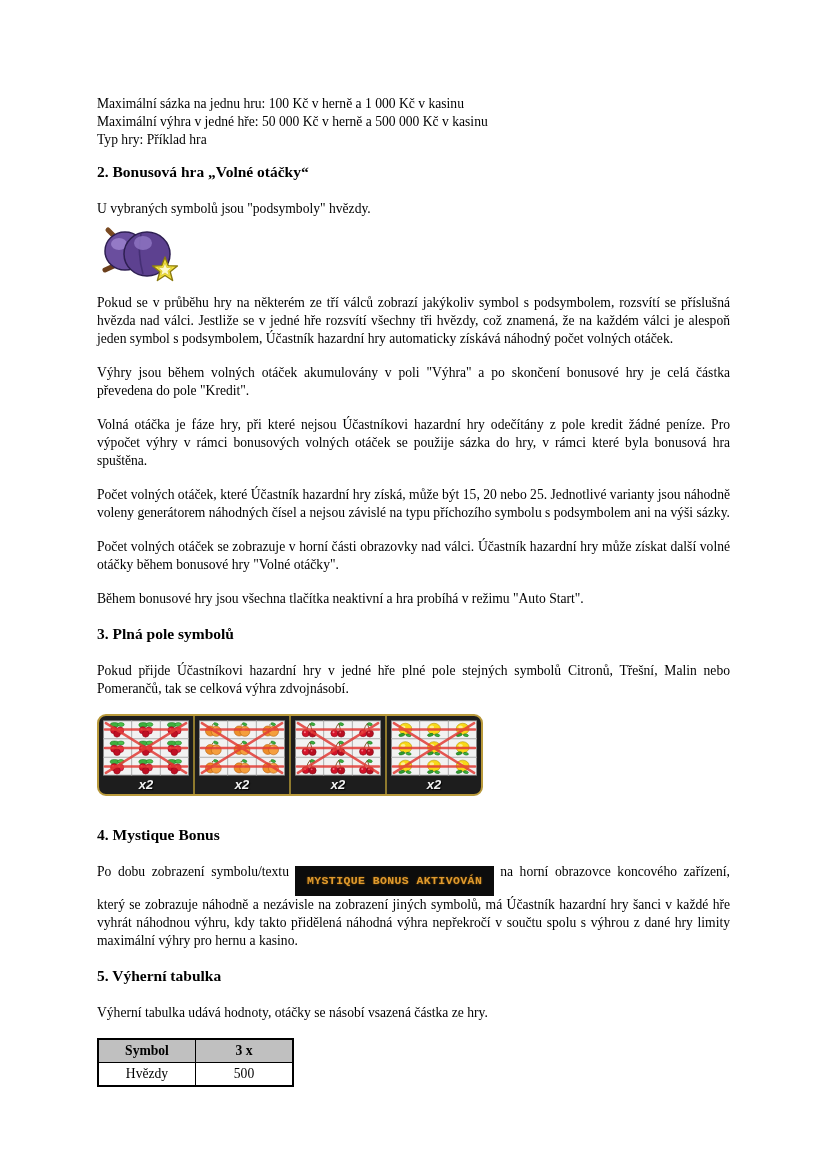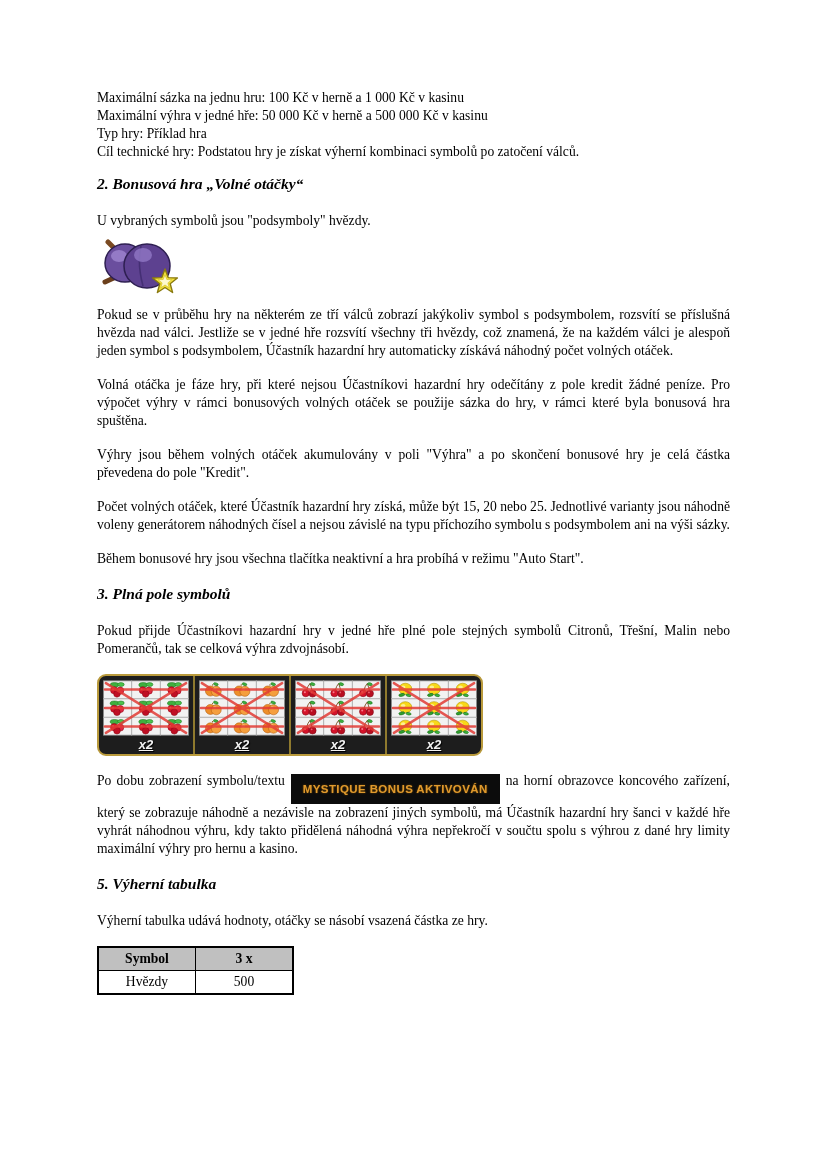--- a/index.html
+++ b/index.html
@@ -11,35 +11,34 @@
     width: 827px;
     height: 1169px;
     position: relative;
     font-family: "Liberation Serif", serif;
     color: #000000;
     overflow: hidden;
   }
   .content {
     position: absolute;
     left: 97px;
-    top: 89px;
+    top: 95px;
     width: 633px;
   }
   .info-block p {
     margin: 0;
     font-size: 13.6px;
     line-height: 18px;
     text-align: left;
   }
   h2 {
     font-size: 15.5px;
     line-height: 20px;
     font-weight: bold;
     margin: 13px 0 18px 0;
-    font-style: italic;
   }
   p.body-par {
     font-size: 13.6px;
     line-height: 18px;
     text-align: justify;
     margin: 0 0 16px 0;
   }
   p.intro-par {
     font-size: 13.6px;
     line-height: 18px;
@@ -66,29 +65,28 @@
   .panel-grid-svg { display: block; width: 86px; height: 56px; }
   .mult {
     text-align: center;
     color: #f2f2f2;
     font-family: "Liberation Sans", sans-serif;
     font-weight: bold;
     font-style: italic;
     font-size: 13px;
     line-height: 17px;
     text-shadow: 1px 1px 1px #000;
-    text-decoration: underline;
   }
 
   
   .mystique-badge {
     display: inline-block;
     background: #0c0c0c;
     color: #e09a2e;
-    font-family: Liberation Sans, sans-serif;
+    font-family: Liberation Mono, monospace;
     font-weight: bold;
     font-size: 11.5px;
     letter-spacing: 0.4px;
     padding: 6px 12px;
     margin: 0 6px;
     vertical-align: -8px;
     text-shadow: 0 0 2px #7a4c00;
   }
 
   
@@ -166,21 +164,20 @@
   </defs>
 </svg>
 
 <div class="content">
 
   
   <div class="info-block">
     <p>Maximální sázka na jednu hru: 100 Kč v herně a 1 000 Kč v kasinu</p>
     <p>Maximální výhra v jedné hře: 50 000 Kč v herně a 500 000 Kč v kasinu</p>
     <p>Typ hry: Příklad hra</p>
-    <p>Cíl technické hry: Podstatou hry je získat výherní kombinaci symbolů po zatočení válců.</p>
   </div>
 
   
   <h2>2. Bonusová hra „Volné otáčky“</h2>
 
   <p class="intro-par">U vybraných symbolů jsou "podsymboly" hvězdy.</p>
 
   <div class="plum-wrap">
     <svg width="86" height="64" viewBox="0 0 86 64">
       <path d="M11 10 L22 21" stroke="#7a4a22" stroke-width="5" stroke-linecap="round"></path>
@@ -189,23 +186,24 @@
       <ellipse cx="22" cy="24" rx="8" ry="6" fill="#9f86cf" opacity="0.8"></ellipse>
       <ellipse cx="50" cy="34" rx="23" ry="22" fill="#5d4190" stroke="#2e1f52" stroke-width="1.5"></ellipse>
       <path d="M44 14 Q40 32 46 54" stroke="#3a2868" stroke-width="1.6" fill="none" opacity="0.7"></path>
       <ellipse cx="46" cy="23" rx="9" ry="7" fill="#8d74c2" opacity="0.85"></ellipse>
       <polygon points="68,37 71.2,45.6 80.4,46 73.2,51.7 75.6,60.5 68,55.5 60.4,60.5 62.8,51.7 55.6,46 64.8,45.6" fill="#f5e33a" stroke="#8a7a10" stroke-width="1.4" stroke-linejoin="round"></polygon>
       <polygon points="68,42.8 69.8,47.5 74.8,47.7 70.9,50.9 72.2,55.8 68,53 63.8,55.8 65.1,50.9 61.2,47.7 66.2,47.5" fill="#fdf9d0" stroke="#cdb81e" stroke-width="0.6"></polygon>
     </svg>
   </div>
 
   <p class="body-par">Pokud se v průběhu hry na některém ze tří válců zobrazí jakýkoliv symbol s podsymbolem, rozsvítí se příslušná hvězda nad válci. Jestliže se v jedné hře rozsvítí všechny tři hvězdy, což znamená, že na každém válci je alespoň jeden symbol s podsymbolem, Účastník hazardní hry automaticky získává náhodný počet volných otáček.</p>
+  <p class="body-par">Výhry jsou během volných otáček akumulovány v poli "Výhra" a po skončení bonusové hry je celá částka převedena do pole "Kredit".</p>
   <p class="body-par">Volná otáčka je fáze hry, při které nejsou Účastníkovi hazardní hry odečítány z pole kredit žádné peníze. Pro výpočet výhry v rámci bonusových volných otáček se použije sázka do hry, v rámci které byla bonusová hra spuštěna.</p>
-  <p class="body-par">Výhry jsou během volných otáček akumulovány v poli "Výhra" a po skončení bonusové hry je celá částka převedena do pole "Kredit".</p>
   <p class="body-par">Počet volných otáček, které Účastník hazardní hry získá, může být 15, 20 nebo 25. Jednotlivé varianty jsou náhodně voleny generátorem náhodných čísel a nejsou závislé na typu příchozího symbolu s podsymbolem ani na výši sázky.</p>
+  <p class="body-par">Počet volných otáček se zobrazuje v horní části obrazovky nad válci. Účastník hazardní hry může získat další volné otáčky během bonusové hry "Volné otáčky".</p>
   <p class="body-par">Během bonusové hry jsou všechna tlačítka neaktivní a hra probíhá v režimu "Auto Start".</p>
 
   
   <h2>3. Plná pole symbolů</h2>
   <p class="body-par">Pokud přijde Účastníkovi hazardní hry v jedné hře plné pole stejných symbolů Citronů, Třešní, Malin nebo Pomerančů, tak se celková výhra zdvojnásobí.</p>
 
   <div class="fullfield">
     <div class="panel">
       <svg class="panel-grid-svg" viewBox="0 0 90 58">
         <use href="#panel-grid"></use>
@@ -266,20 +264,21 @@
         <use href="#sym-lemon" x="4" y="39.3" width="22" height="18"></use>
           <use href="#sym-lemon" x="34" y="39.3" width="22" height="18"></use>
           <use href="#sym-lemon" x="64" y="39.3" width="22" height="18"></use>
         <use href="#win-lines"></use>
       </svg>
       <div class="mult">x2</div>
     </div>
   </div>
 
   
+  <h2>4. Mystique Bonus</h2>
   <p class="body-par"><span>Po dobu zobrazení symbolu/textu</span><span class="mystique-badge"><span>MYSTIQUE BONUS AKTIVOVÁN</span></span><span>na horní obrazovce koncového zařízení, který se zobrazuje náhodně a nezávisle na zobrazení jiných symbolů, má Účastník hazardní hry šanci v každé hře vyhrát náhodnou výhru, kdy takto přidělená náhodná výhra nepřekročí v součtu spolu s výhrou z dané hry limity maximální výhry pro hernu a kasino.</span></p>
 
   
   <h2>5. Výherní tabulka</h2>
   <p class="body-par">Výherní tabulka udává hodnoty, otáčky se násobí vsazená částka ze hry.</p>
 
   <table class="paytable">
     <tbody>
         <tr>
       <th>Symbol</th>

